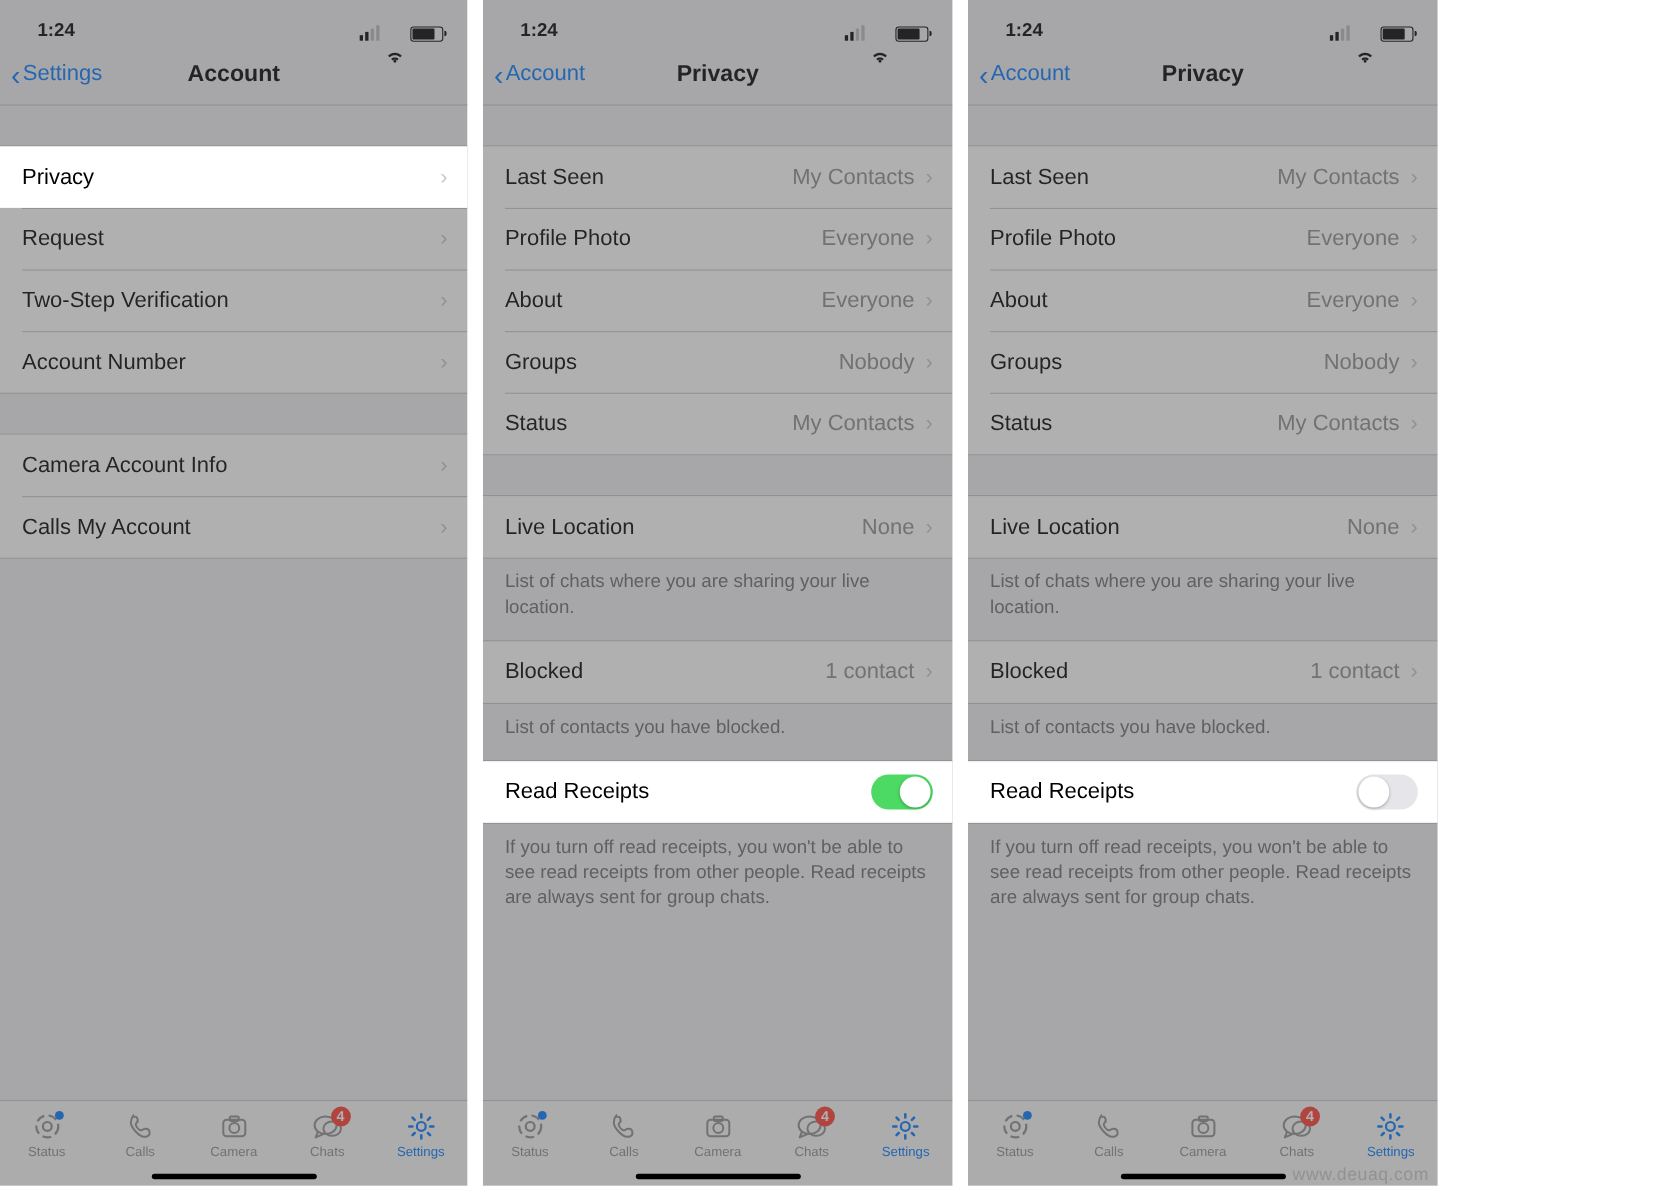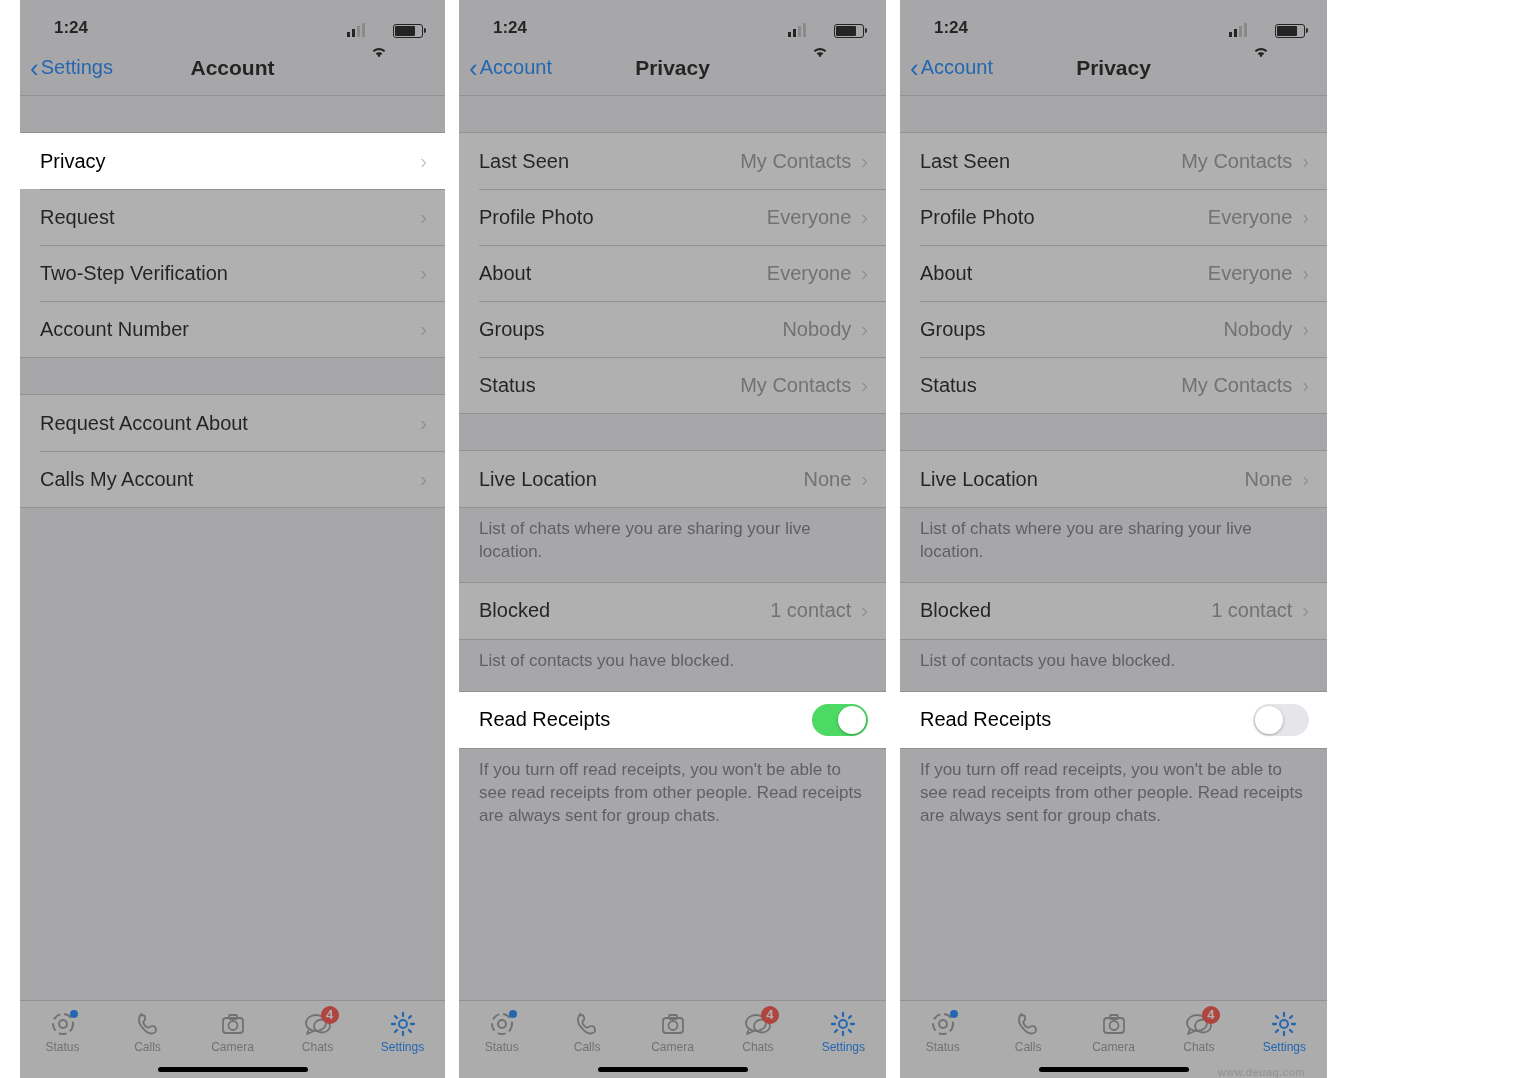--- a/index.html
+++ b/index.html
@@ -8,21 +8,20 @@
     background: #fff;
     width: 1524px;
     height: 1078px;
     overflow: hidden;
   }
   .container {
     display: flex;
     width: 1524px;
     height: 1078px;
     gap: 14px;
-    padding-left: 20px;
   }
   .phone {
     width: 426px;
     height: 100%;
     position: relative;
     background: #efeff4;
     display: flex;
     flex-direction: column;
     overflow: hidden;
   }
@@ -122,21 +121,21 @@
   .badge {
     position:absolute; top:-4px; right:-6px; min-width:18px; height:18px;
     background:#ff3b30; color:#fff; font-size:13px; font-weight:600;
     border-radius:9px; display:flex; align-items:center; justify-content:center; padding:0 4px;
   }
   .home-indicator {
     position:absolute; bottom:6px; left:50%; transform:translateX(-50%);
     width:150px; height:5px; background:#000; border-radius:3px; z-index:25;
   }
   .watermark {
-    position:absolute; bottom:0; right:22px; font-size:11px; color:rgba(120,120,120,0.5);
+    position:absolute; bottom:0; right:8px; font-size:16px; color:rgba(120,120,120,0.5);
     z-index:30; letter-spacing:0.5px;
   }
   .dot{position:absolute;top:0;right:0;width:8px;height:8px;background:#007aff;border-radius:50%;}
 </style>
 </head>
 <body>
 
 <div class="container" id="root">
     <div class="phone">
     <div class="overlay"></div>
@@ -191,21 +190,21 @@
           <div class="row">
     <span>Account Number</span>
             <div class="row-right">
               <span class="chevron">›</span>
             </div>
   </div>
     </div>
     <div style="height:36px"></div>
     <div class="group">
       <div class="row">
-    <span>Request Account About</span>
+    <span>Camera Account Info</span>
             <div class="row-right">
               <span class="chevron">›</span>
             </div>
   </div>
           <div class="row">
     <span>Calls My Account</span>
             <div class="row-right">
               <span class="chevron">›</span>
             </div>
   </div>

